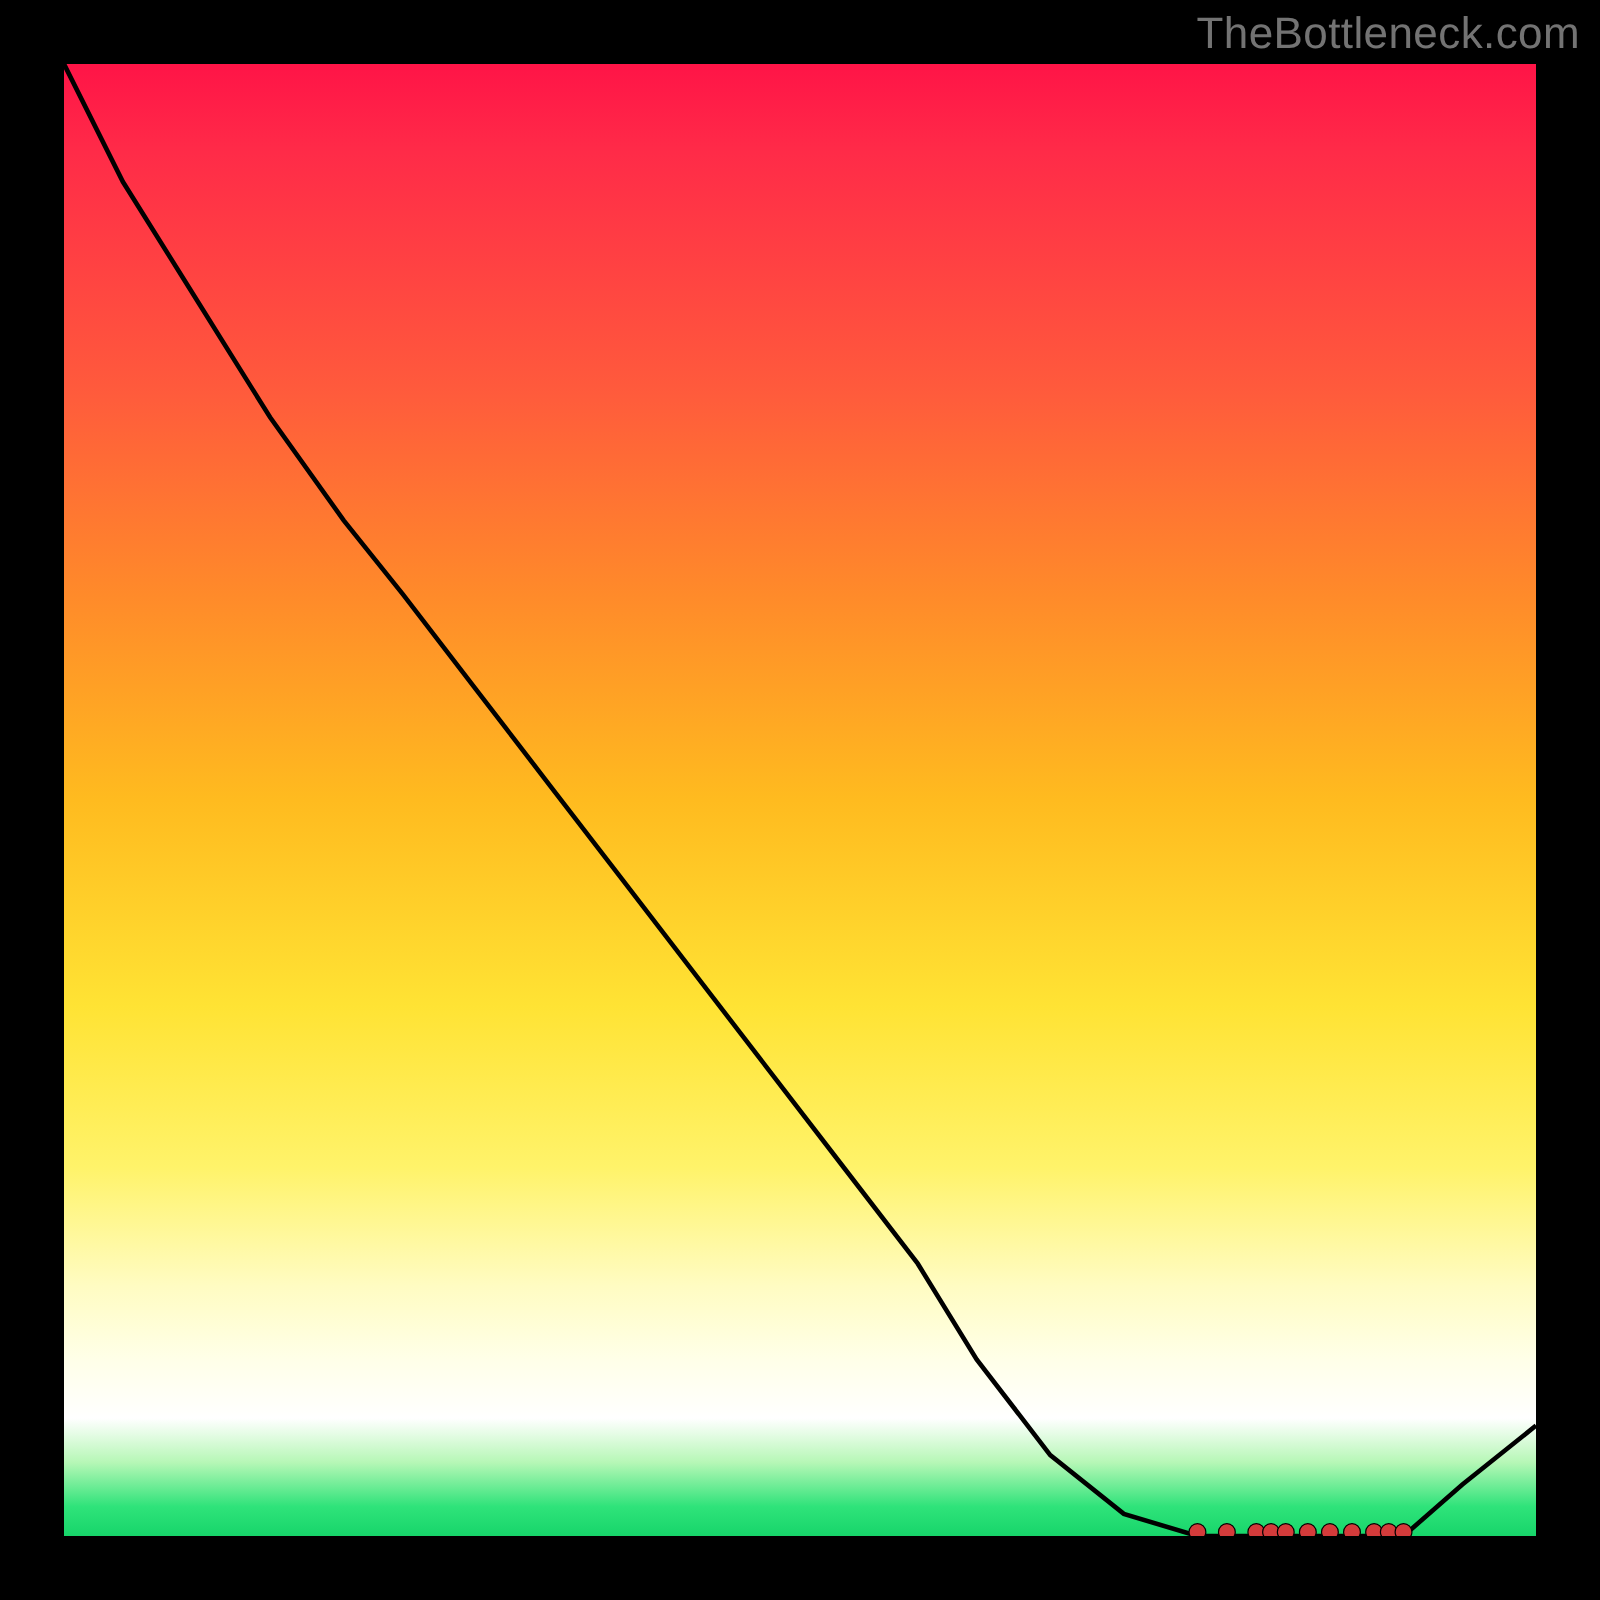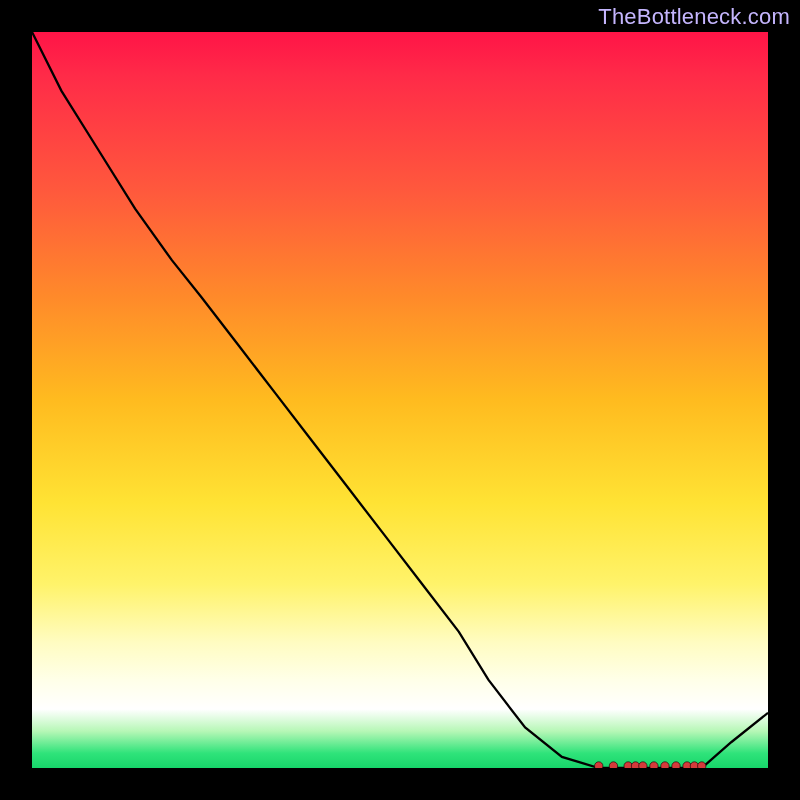--- a/index.html
+++ b/index.html
@@ -13,21 +13,21 @@
   }
   .wrap {
     position: relative;
     width: 800px;
     height: 800px;
   }
   .attribution {
     position: absolute;
     top: 4px;
     right: 10px;
-    color: #c4b5fd;
+    color: #737373;
     font-size: 22px;
     letter-spacing: 0.2px;
     z-index: 20;
   }
   .plot-area {
     position: absolute;
     left: 32px;
     top: 32px;
     width: 736px;
     height: 736px;

